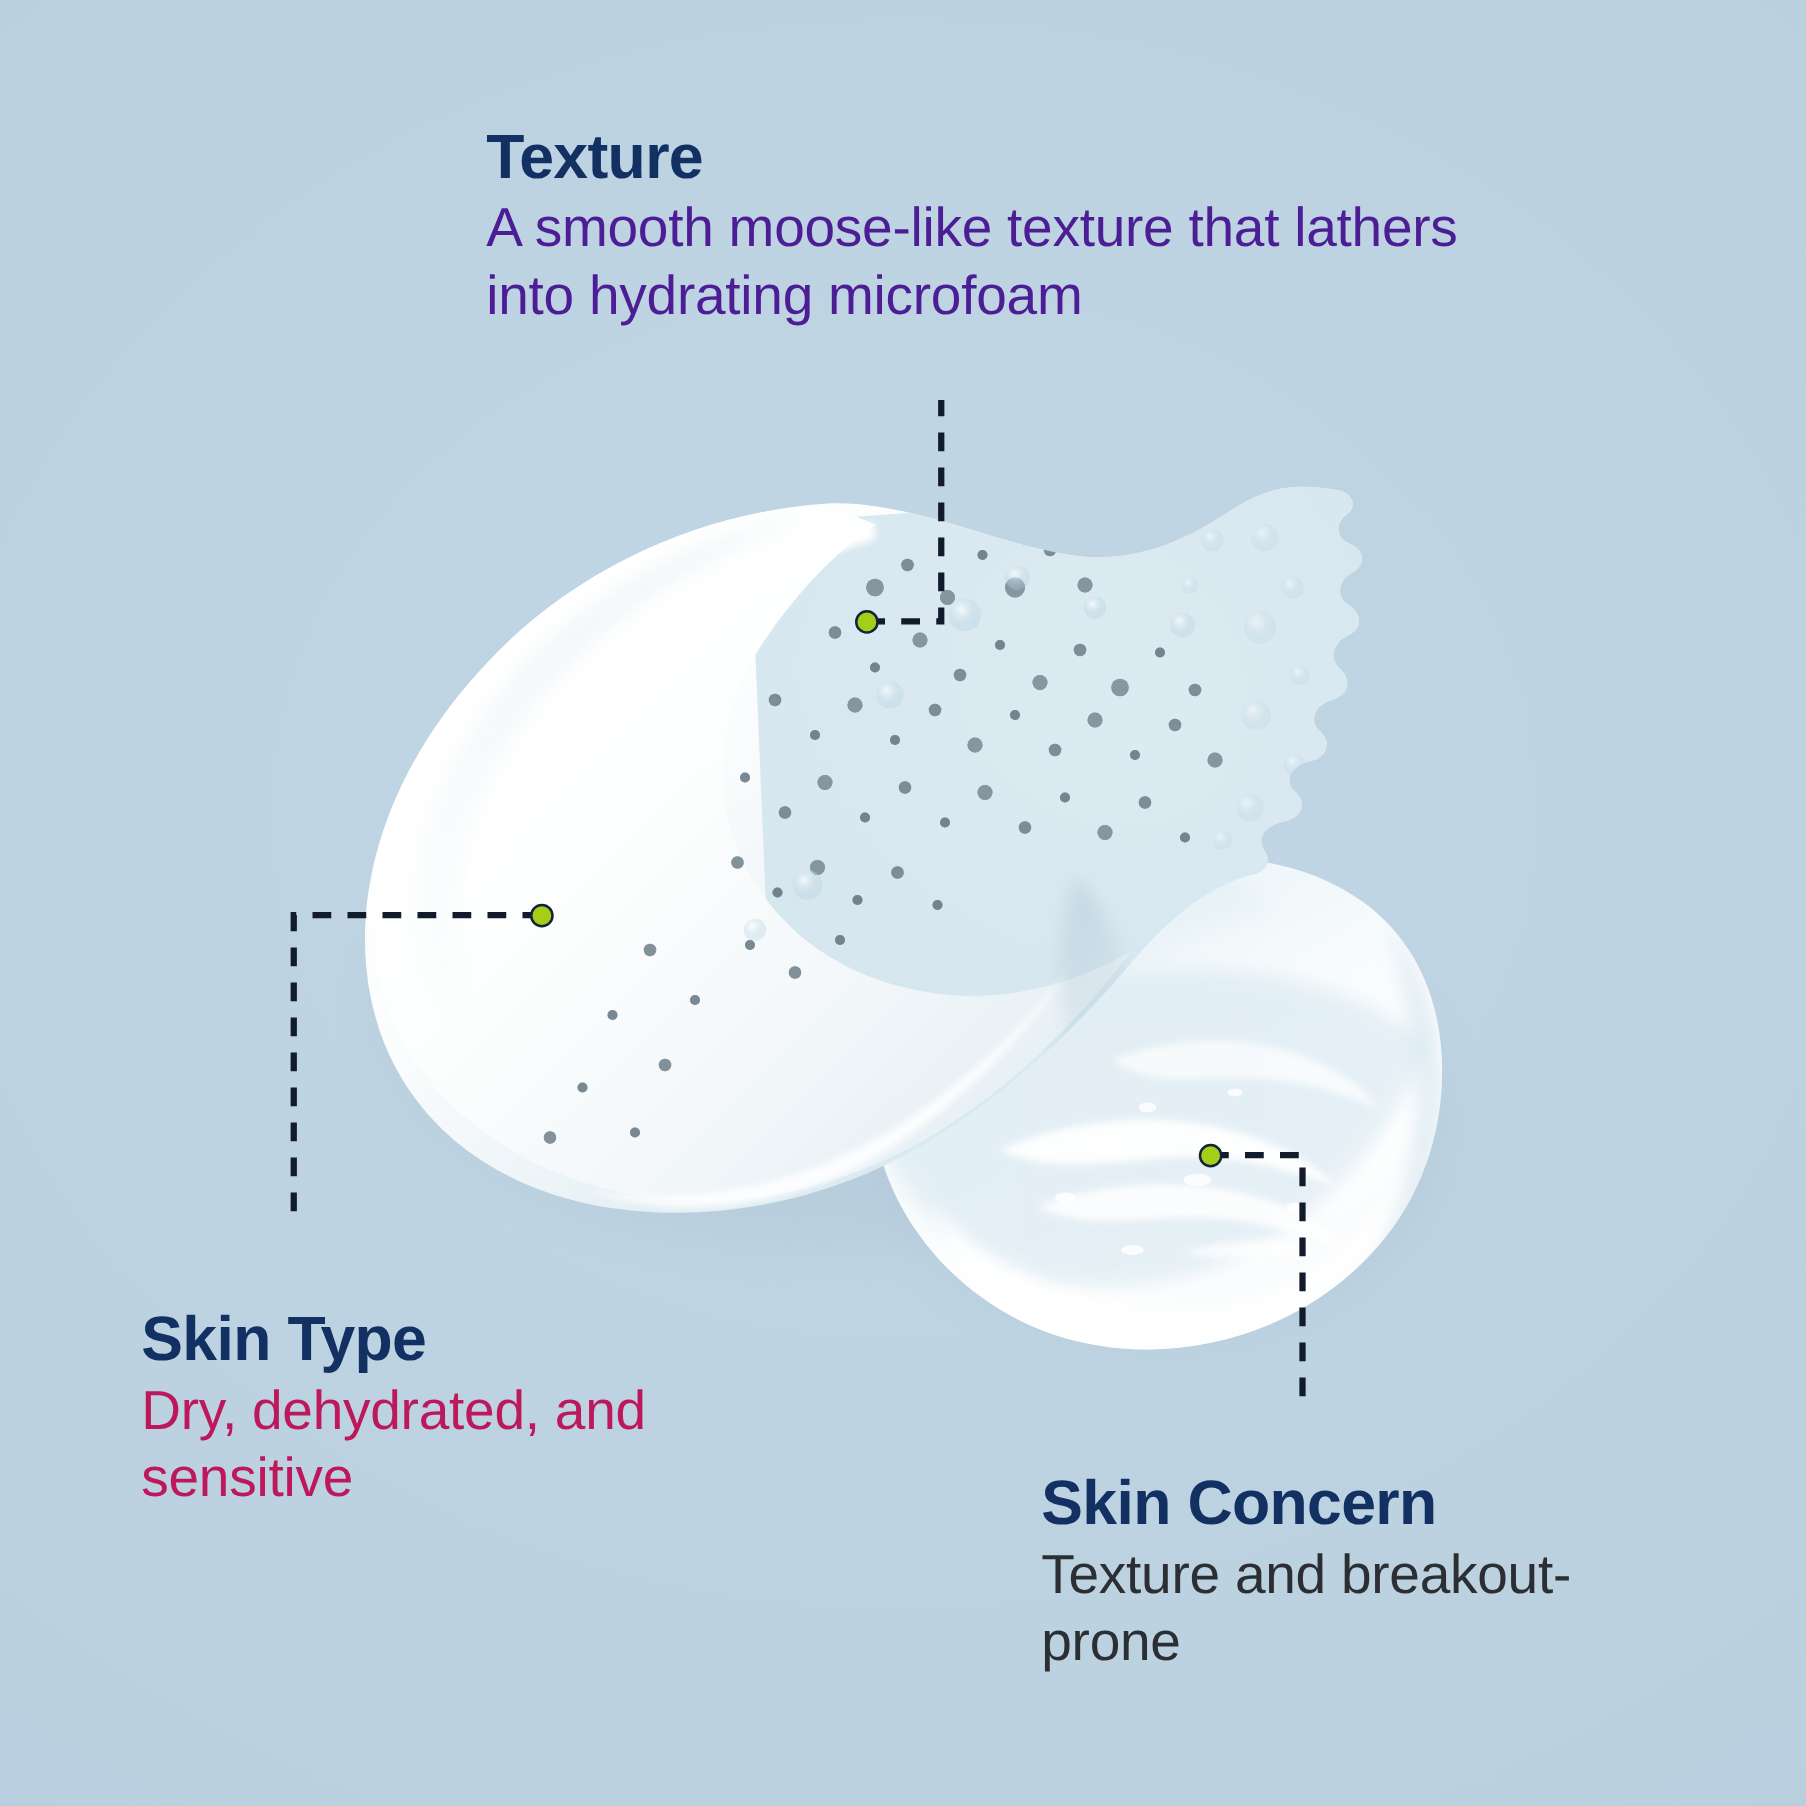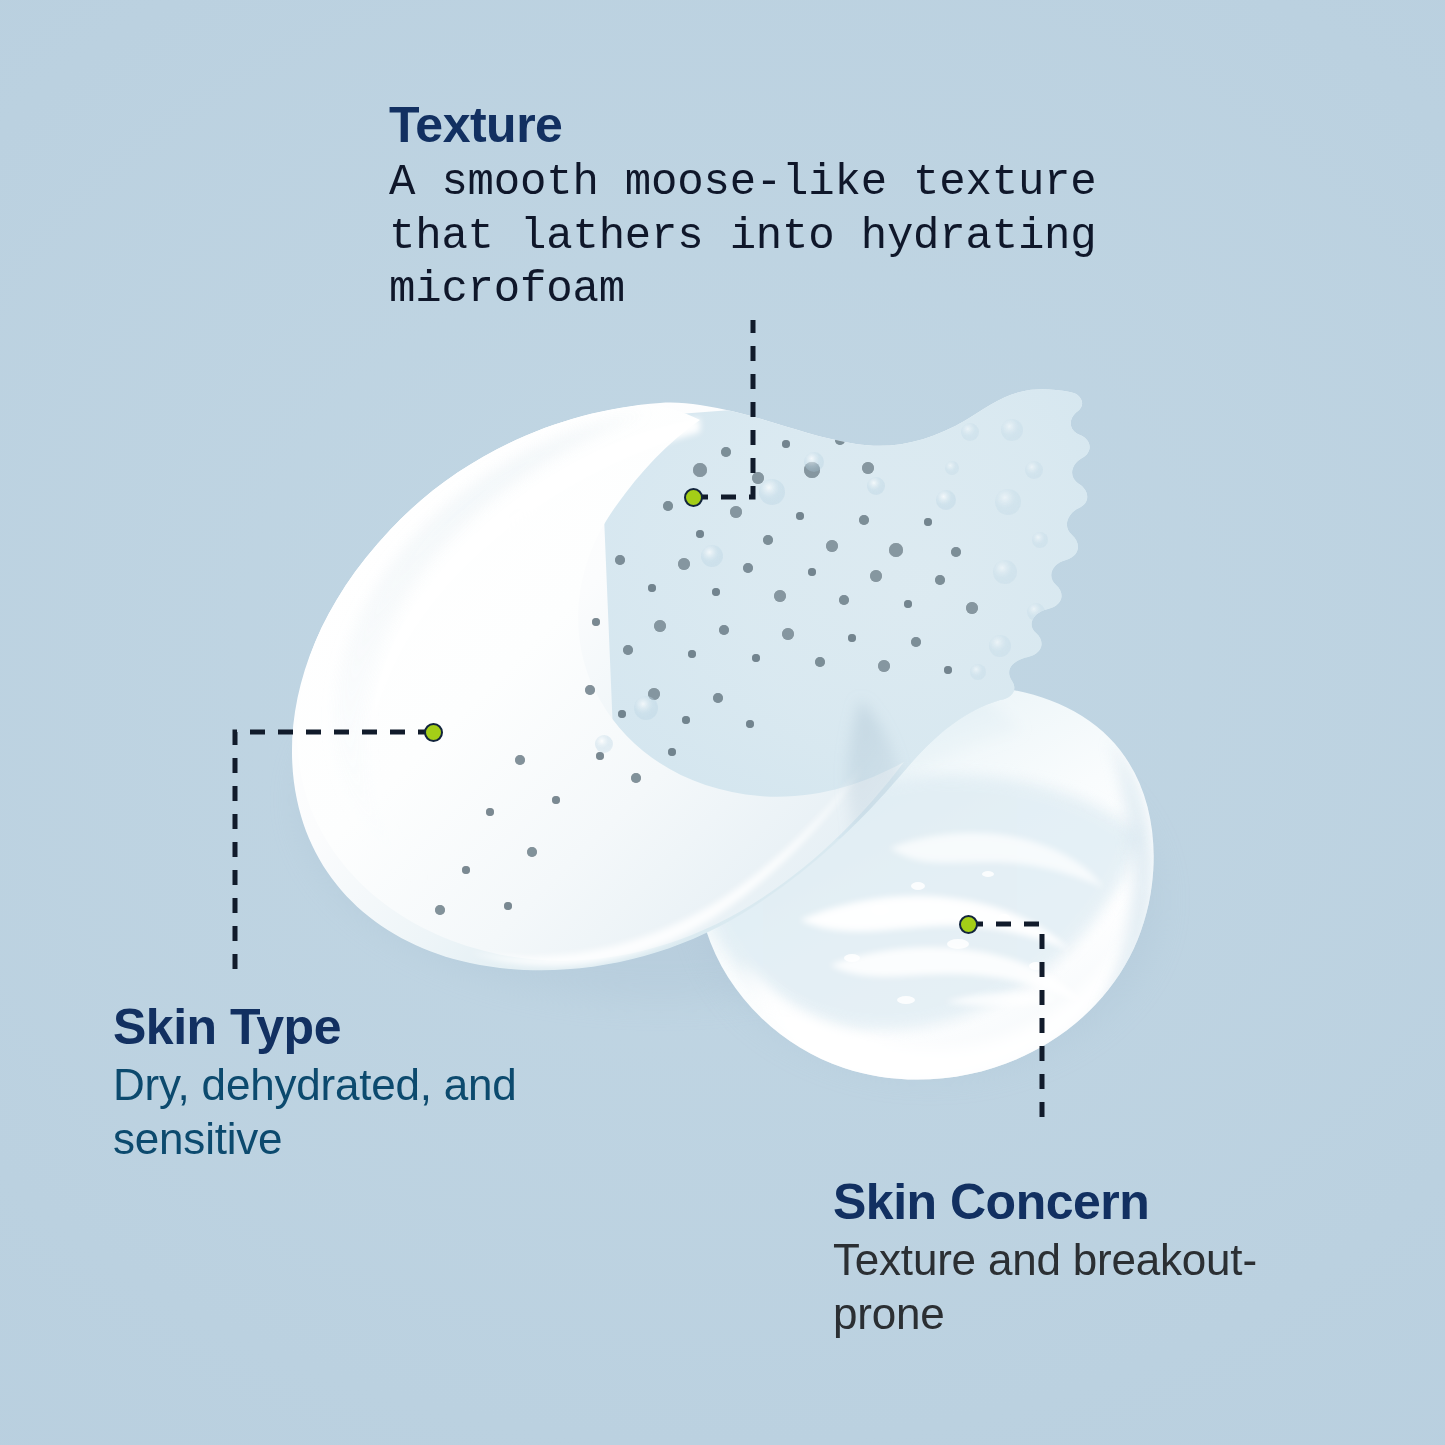--- a/index.html
+++ b/index.html
@@ -466,26 +466,26 @@
 
   <div class="connector" style="left:0; top:0; width:1445px; height:1445px;">
     <svg width="1445" height="1445" viewBox="0 0 1445 1445">
       <polyline points="968,924 1042,924 1042,1122" fill="none" stroke="#111b2b" stroke-width="5" stroke-dasharray="15 13" stroke-linecap="butt"></polyline>
     </svg>
   </div>
   <div class="dot" style="left: 958.5px; top: 914.5px; background: rgb(164, 206, 23); border-color: rgb(18, 36, 60);"></div>
 
   <div class="callout" id="callout-texture">
     <h2 style="color: rgb(18, 48, 97);">Texture</h2>
-    <p style="color: #0f172a; font-family: Liberation Mono, monospace;">A smooth moose-like texture that lathers into hydrating microfoam</p>
+    <p style="color: #4c1d95;">A smooth moose-like texture that lathers into hydrating microfoam</p>
   </div>
 
   <div class="callout" id="callout-skin-type">
-    <h2 style="color: rgb(18, 48, 97);">Skin Type</h2>
-    <p style="color: #0c4a6e;">Dry, dehydrated, and sensitive</p>
+    <h2 style="color: rgb(18, 48, 97); margin-top: 44px;">Skin Type</h2>
+    <p style="color: #be185d;">Dry, dehydrated, and sensitive</p>
   </div>
 
   <div class="callout" id="callout-skin-concern">
     <h2 style="color: rgb(18, 48, 97); margin-top: 40px;">Skin Concern</h2>
     <p style="color: rgb(43, 47, 51);">Texture and breakout-prone</p>
   </div>
 
 </div>
 
 </body></html>

